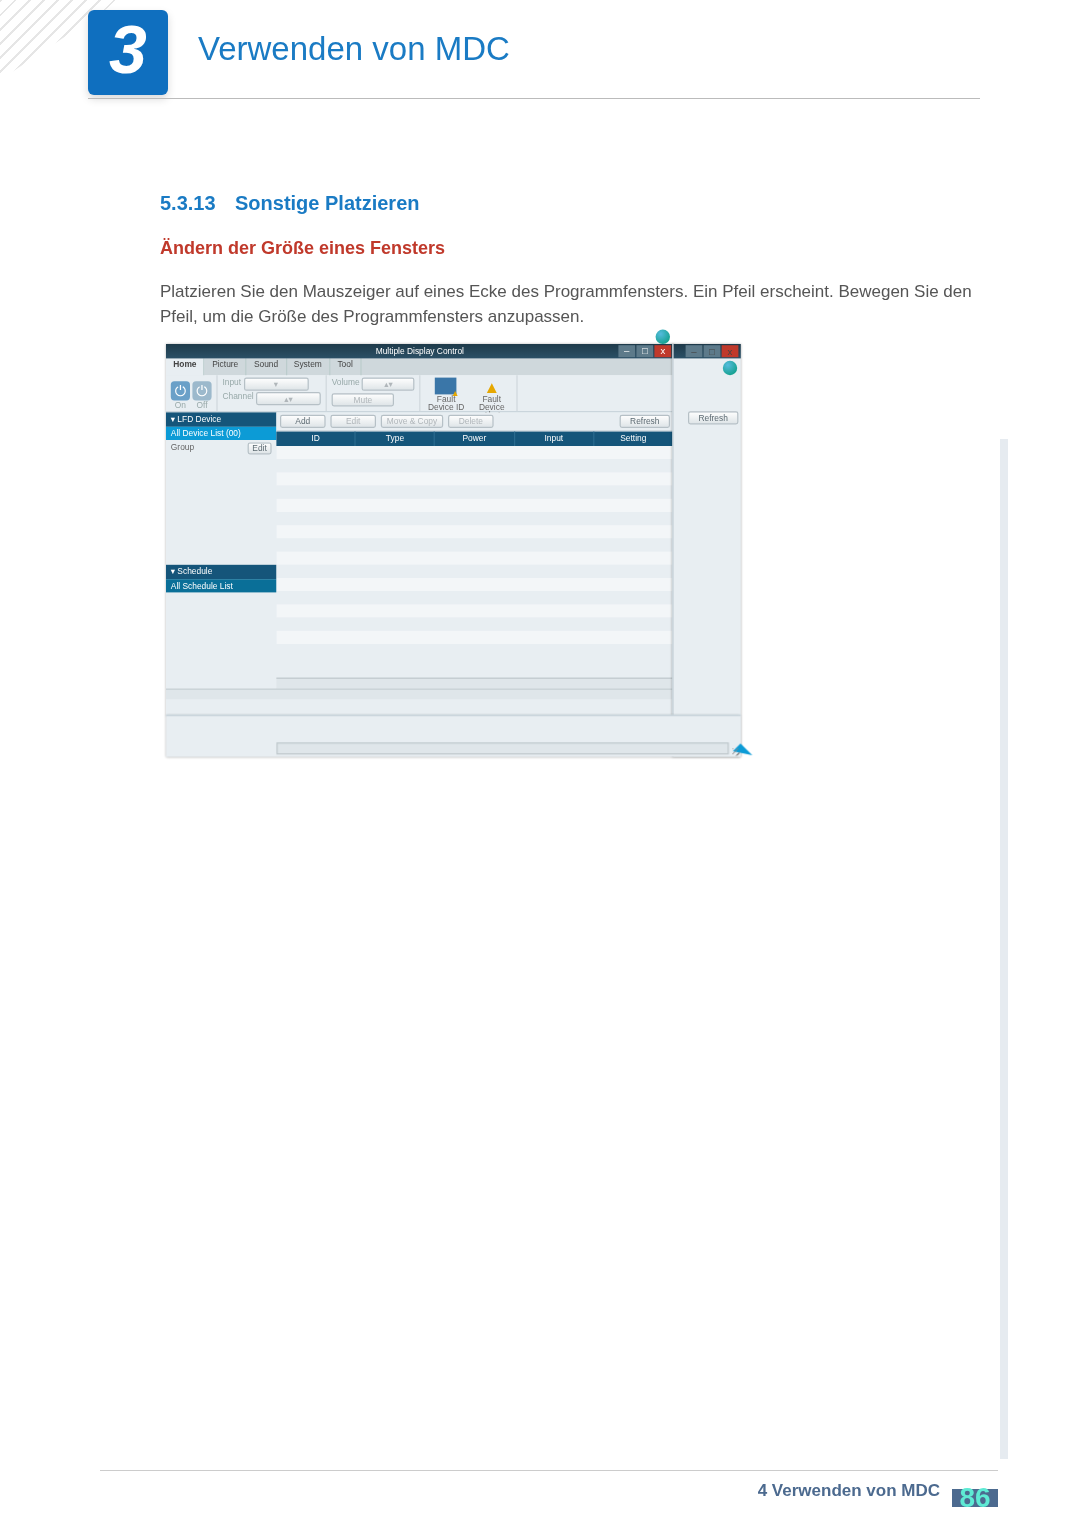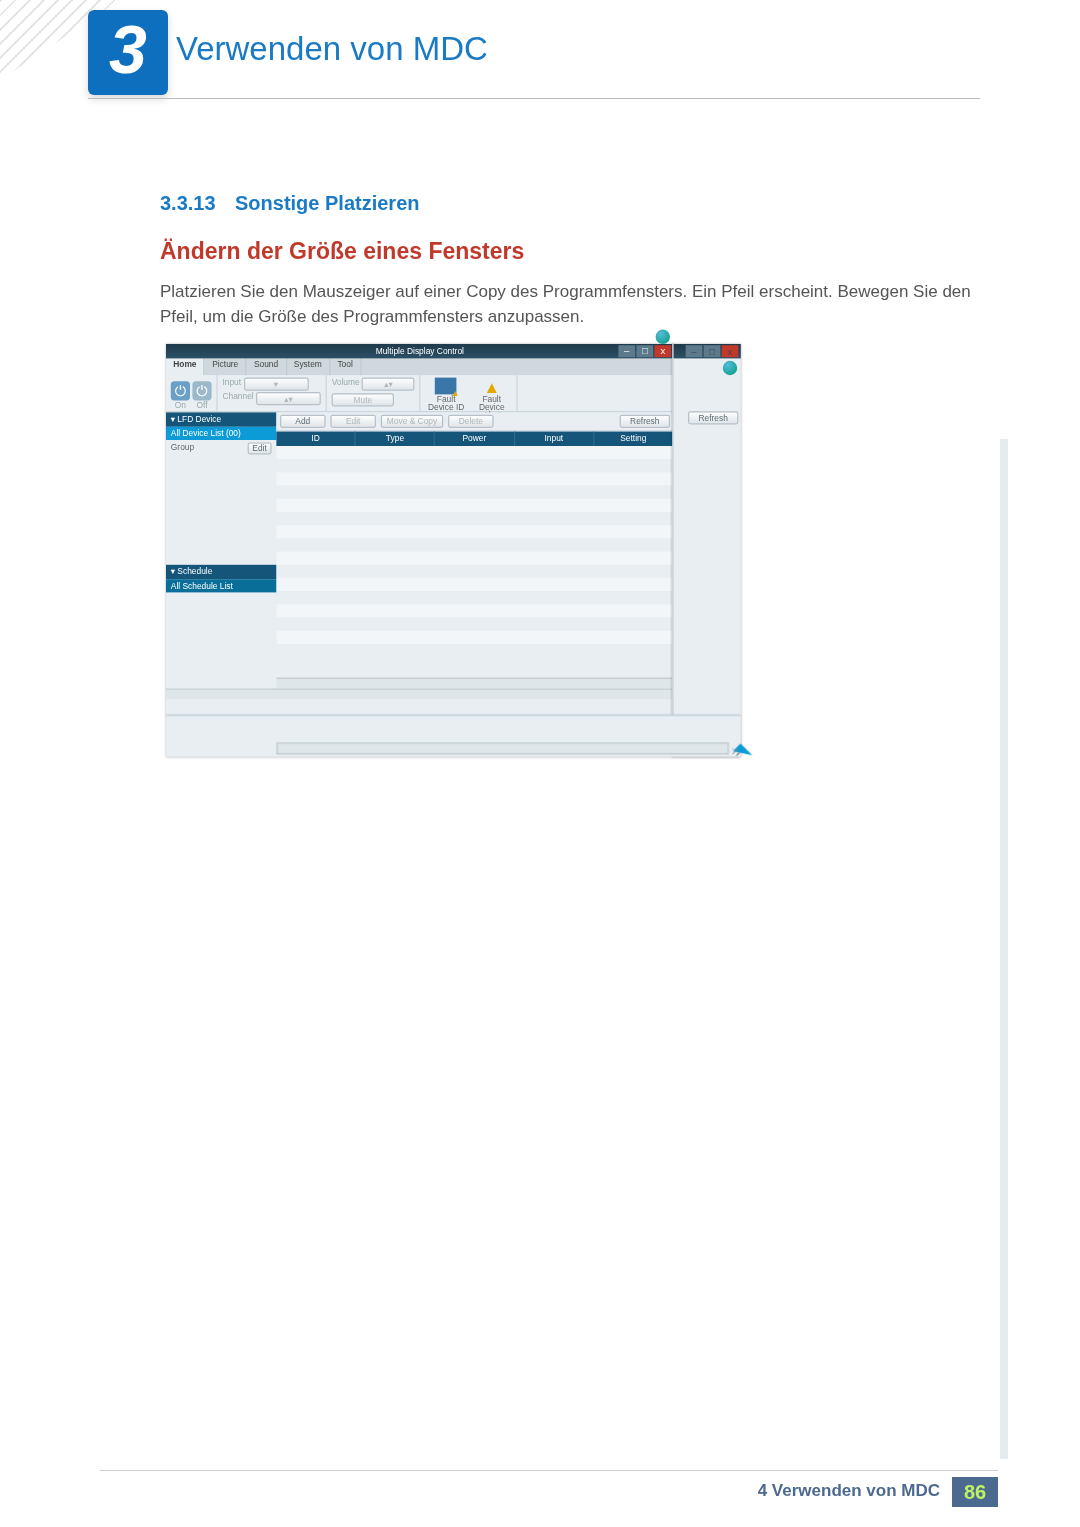--- a/index.html
+++ b/index.html
@@ -12,32 +12,32 @@
   .hatch { position:absolute; top:0; left:0; width:120px; height:80px;
     background:repeating-linear-gradient(135deg,#d5d5d5 0 2px,transparent 2px 10px);
     opacity:.6; clip-path:polygon(0 0,100% 0,0 100%); }
   
   .chap-badge { position:absolute; top:10px; left:88px; width:80px; height:85px;
     background:#0f6fbf; border-radius:6px;
     display:flex; align-items:center; justify-content:center;
     box-shadow:0 4px 8px rgba(0,0,0,.15); }
   .chap-badge span { font-size:68px; font-weight:bold; color:#fff;
     font-style:italic; line-height:1; transform:translateY(-4px); }
-  .chap-title { position:absolute; top:30px; left:176px;
+  .chap-title { position:absolute; top:30px; left:198px;
     font-size:33px; color:#1a7bc4; font-weight:500; }
   
   .chap-rule { position:absolute; top:98px; left:88px; width:892px; height:1px;
     background:#bbb; }
   
   .sec-num   { position:absolute; top:192px; left:160px;
     font-size:20px; color:#1a7bc4; font-weight:600; }
   .sec-title { position:absolute; top:192px; left:235px;
     font-size:20px; color:#1a7bc4; font-weight:600; }
   .sub-title { position:absolute; top:238px; left:160px;
-    font-size:23px; color:#c0392b; font-weight:600; }
+    font-size:18px; color:#c0392b; font-weight:600; }
   .body-text { position:absolute; top:280px; left:160px; width:820px;
     font-size:17px; line-height:1.45; color:#555; }
   
   .app { position:absolute; top:344px; left:166px; width:423px; height:310px;
     background:#e8eef2; font-size:7px;
     transform:scale(1.2); transform-origin:top left;
     box-shadow:0 0 2px rgba(0,0,0,.3); }
   .app2 { position:absolute; top:344px; left:166px; width:423px; height:310px;
     font-size:7px; pointer-events:none;
     transform:scale(1.2); transform-origin:top left; }
@@ -70,41 +70,41 @@
   .stripe:nth-child(even){ background:#e8eef2; }
   .corner-arrow{ position:absolute; width:0;height:0;
     border-left:9px solid transparent; border-top:14px solid #0c9bd6;
     transform:rotate(-45deg); }
   .resize-handle{ position:absolute; width:6px;height:6px;
     background:repeating-linear-gradient(135deg,#888 0 1px,transparent 1px 3px); }
   
   .foot-title { position:absolute; bottom:26px; right:140px;
     font-size:17px; color:#4C6A8F; font-weight:600; }
   .foot-badge { position:absolute; bottom:20px; right:82px;
-    width:46px; height:30px; background:#4C6A8F; color:#bef264;
-    font-size:20px; font-weight:bold; display:flex;align-items:center;justify-content:center; }
+    width:46px; height:18px; background:#4C6A8F; color:#5eead4;
+    font-size:28px; font-weight:bold; display:flex;align-items:center;justify-content:center; }
   .foot-rule  { position:absolute; bottom:56px; right:82px; width:898px; height:1px; background:#ccc; }
   .side-stripe{ position:absolute; right:72px; bottom:68px; width:8px; height:1020px;
     background:#E6EBF0; }
 </style>
 </head>
 <body>
 
 <div class="hatch"></div>
 
 <div class="chap-badge">
   <span>3</span>
 </div>
 <div class="chap-title">Verwenden von MDC</div>
 <div class="chap-rule"></div>
 
-<div class="sec-num">3.3.13</div>
+<div class="sec-num">5.3.13</div>
 <div class="sec-title">Sonstige Platzieren</div>
 <div class="sub-title">Ändern der Größe eines Fensters</div>
-<div class="body-text">Platzieren Sie den Mauszeiger auf einer Copy des Programmfensters. Ein Pfeil erscheint. Bewegen Sie den Pfeil, um die Größe des Programmfensters anzupassen.</div>
+<div class="body-text">Platzieren Sie den Mauszeiger auf eines Ecke des Programmfensters. Ein Pfeil erscheint. Bewegen Sie den Pfeil, um die Größe des Programmfensters anzupassen.</div>
 
 <div class="app">
   <div class="titlebar">
     <span>Multiple Display Control</span>
     <div class="winbtns">
       <div class="wb">–</div>
       <div class="wb">□</div>
       <div class="wb x">x</div>
     </div>
   </div>

